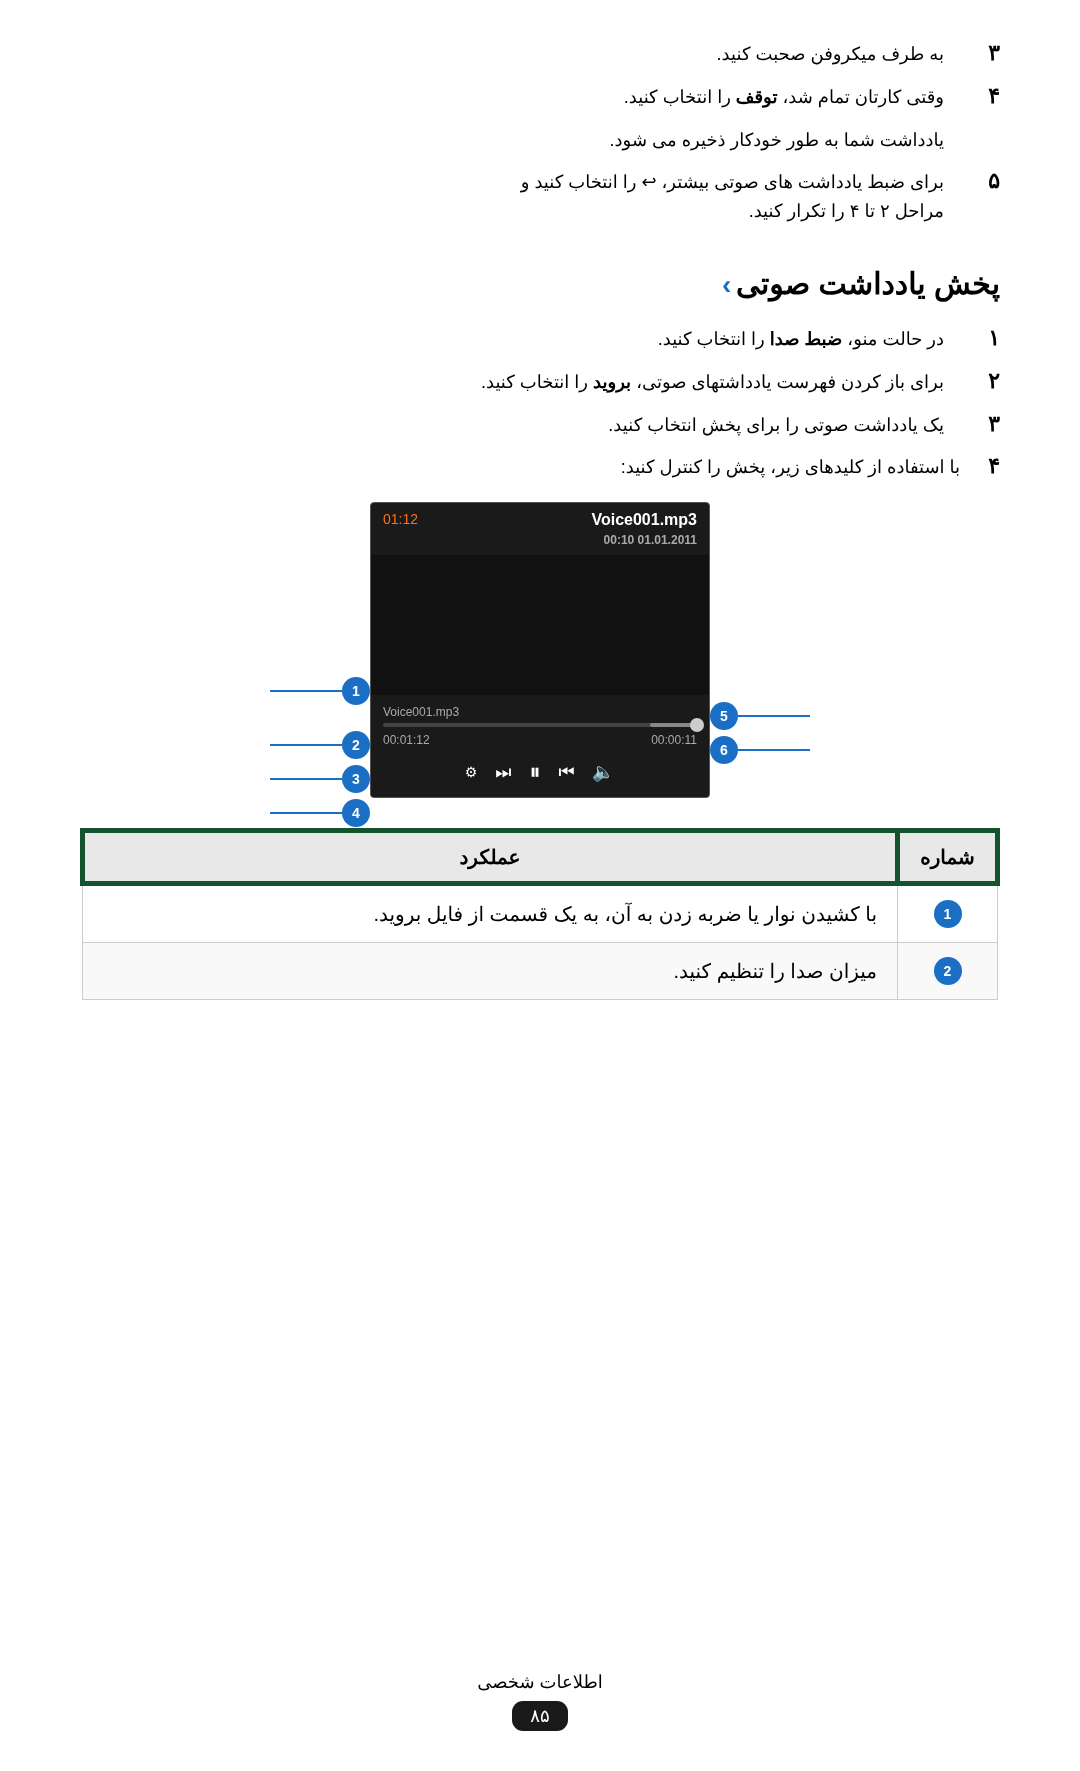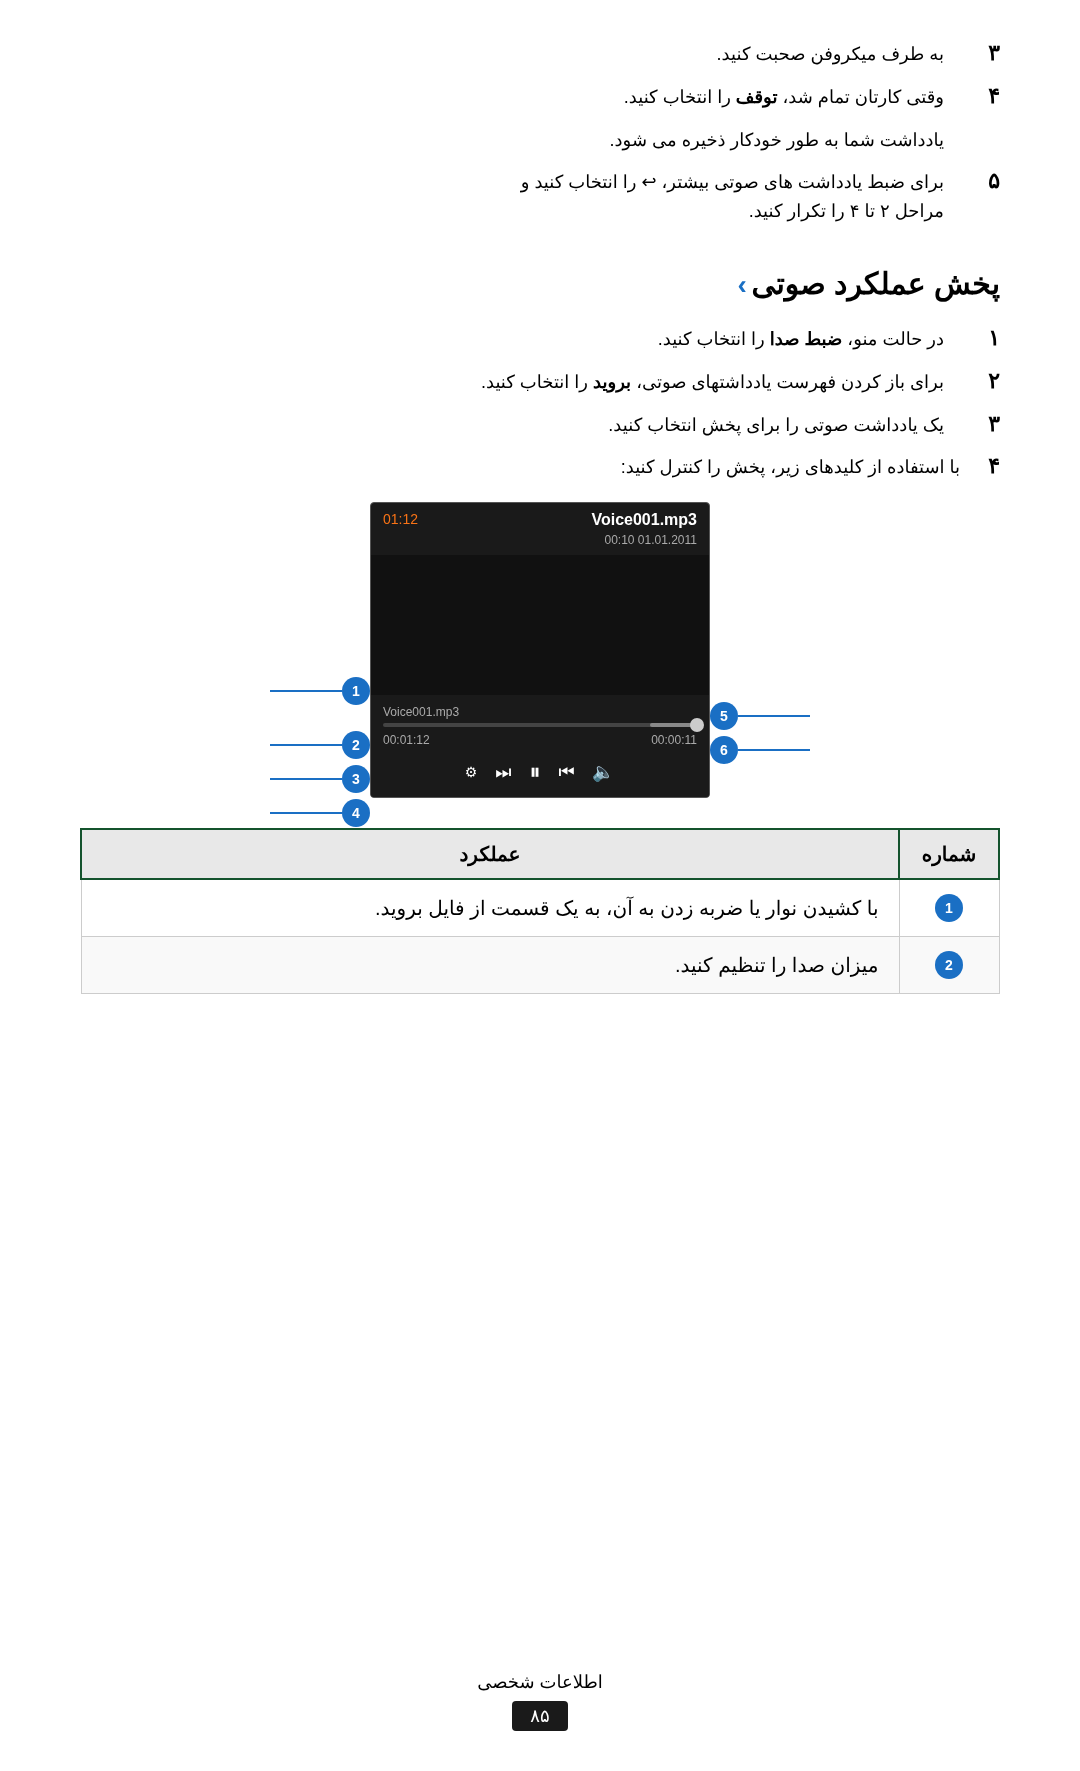--- a/index.html
+++ b/index.html
@@ -124,20 +124,21 @@
 
     .player-duration {
       color: #f97316;
       font-size: 14px;
     }
 
     .player-date {
       color: #aaa;
       font-size: 12px;
       padding: 0 12px 8px 12px;
+      font-weight: bold;
     }
 
     .player-screen {
       background: #111;
       height: 140px;
     }
 
     .player-bottom {
       background: #1a1a1a;
       padding: 10px 12px 8px 12px;
@@ -225,21 +226,21 @@
     
     .info-table {
       width: 100%;
       border-collapse: collapse;
       margin: 20px 0 40px 0;
       direction: rtl;
     }
 
     .info-table th {
       background: #e8e8e8;
-      border: 2px solid #14532d;
+      border: 5px solid #14532d;
       padding: 12px 20px;
       font-size: 20px;
       font-weight: bold;
       text-align: center;
       color: #000;
     }
 
     .info-table td {
       border: 1px solid #ccc;
       padding: 14px 20px;
@@ -277,21 +278,21 @@
       direction: rtl;
       margin-bottom: 8px;
     }
 
     .page-number-box {
       display: inline-block;
       background: #1a1a1a;
       color: #fff;
       font-size: 18px;
       padding: 4px 18px;
-      border-radius: 4px;
+      border-radius: 11px;
     }
   </style>
 </head>
 <body>
 
 <div class="page-container">
 
   <div class="steps-section">
 
     <div class="step-item">
@@ -315,21 +316,21 @@
       <span class="step-number">۵</span>
       <span class="step-text" style="margin-right:16px;">
         برای ضبط یادداشت های صوتی بیشتر، ↩ را انتخاب کنید و<br>
         مراحل ۲ تا ۴ را تکرار کنید.
       </span>
     </div>
 
   </div>
 
   <div class="section-heading">
-    <span class="title">پخش عملکرد صوتی</span>
+    <span class="title">پخش یادداشت صوتی</span>
     <span class="arrow">›</span>
   </div>
 
   <div class="playback-steps">
 
     <div class="step-item">
       <span class="step-number">۱</span>
       <span class="step-text" style="margin-right:16px;">
         در حالت منو، <strong>ضبط صدا</strong> را انتخاب کنید.
       </span>

